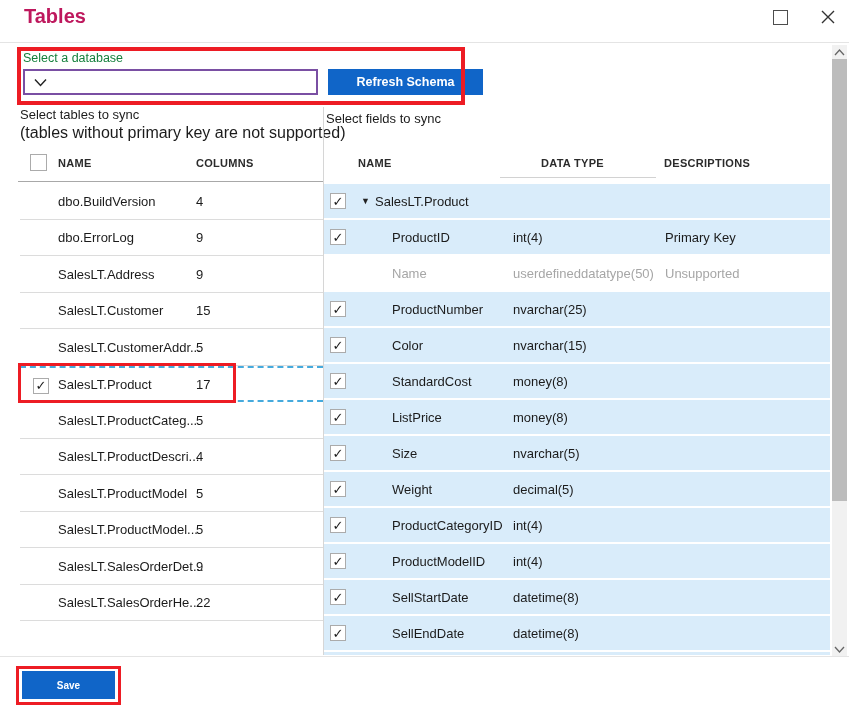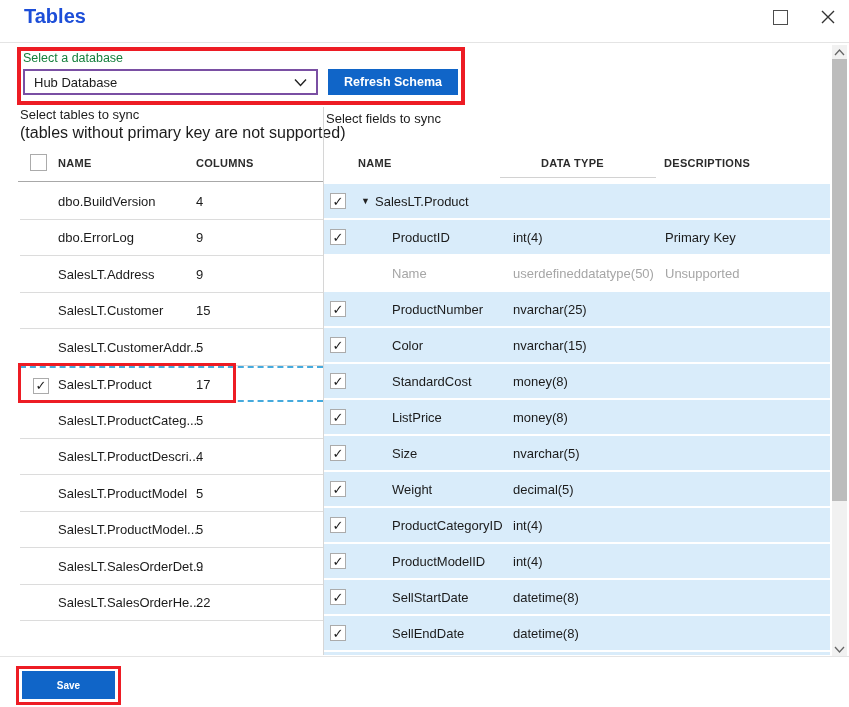--- a/index.html
+++ b/index.html
@@ -1,31 +1,31 @@
 <!DOCTYPE html>
 <html><head>
 <meta charset="utf-8">
 <style>
   * { margin:0; padding:0; box-sizing:border-box; }
   html,body { width:849px; height:707px; background:#ffffff; overflow:hidden;
               font-family:"Liberation Sans","DejaVu Sans",sans-serif; color:#1b1b1b; }
   .abs { position:absolute; }
 
   
-  #page-title { left:24px; top:5px; font-size:20px; font-weight:600; color:#1d4ed8; }
+  #page-title { left:24px; top:5px; font-size:20px; font-weight:600; color:#be185d; }
   #btn-maximize { left:773px; top:10px; width:15px; height:15px; border:1px solid #4d4d4d; background:#fff; cursor:pointer; }
   #btn-close { left:817px; top:6px; width:22px; height:22px; cursor:pointer; }
   #title-sep { left:0; top:42px; width:849px; height:1px; background:#e4e4e4; }
 
   
   #db-label { left:23px; top:51px; font-size:12.5px; color:#15803d; }
   #db-select { left:23px; top:69px; width:295px; height:26px; border:2px solid #7A4FA3; background:#fff;
                display:flex; align-items:center; padding:0 9px; font-size:13px; cursor:pointer; }
   #db-select .val { flex:1; }
-  #btn-refresh { left:328px; top:69px; width:130px; height:26px; background:#1065C8; color:#fff;
+  #btn-refresh { left:328px; top:69px; width:155px; height:26px; background:#1065C8; color:#fff;
                  font-size:12.5px; font-weight:700; display:flex; align-items:center; justify-content:center;
                  border:none; cursor:pointer; font-family:inherit; }
 
   
   .anno { border:4px solid #ED1C24; pointer-events:none; }
   #anno-db   { left:17px;  top:47px;  width:448px; height:58px; }
   #anno-row  { left:18px;  top:363px; width:218px; height:40px; border-width:3px; }
   #anno-save { left:16px;  top:666px; width:105px; height:39px; border-width:3px; }
 
   
@@ -96,21 +96,20 @@
 <div id="btn-maximize" class="abs"></div>
 <div id="btn-close" class="abs">
   <svg width="22" height="22" viewBox="0 0 22 22">
       <path d="M5 5 L17 17 M17 5 L5 17" stroke="#333" stroke-width="1.4" fill="none"></path>
     </svg>
 </div>
 <div id="title-sep" class="abs"></div>
 
 <div id="db-label" class="abs">Select a database</div>
 <div id="db-select" class="abs">
-  <span class="val">Hub Database</span>
   <span>
     <svg width="13" height="9" viewBox="0 0 13 9">
         <polyline points="1,1.5 6.5,7.5 12,1.5" fill="none" stroke="#222" stroke-width="1.4"></polyline>
       </svg>
   </span>
 </div>
 <button id="btn-refresh" class="abs">Refresh Schema</button>
 <div id="anno-db" class="abs anno"></div>
 
 <div id="tables-heading" class="abs">Select tables to sync</div>

